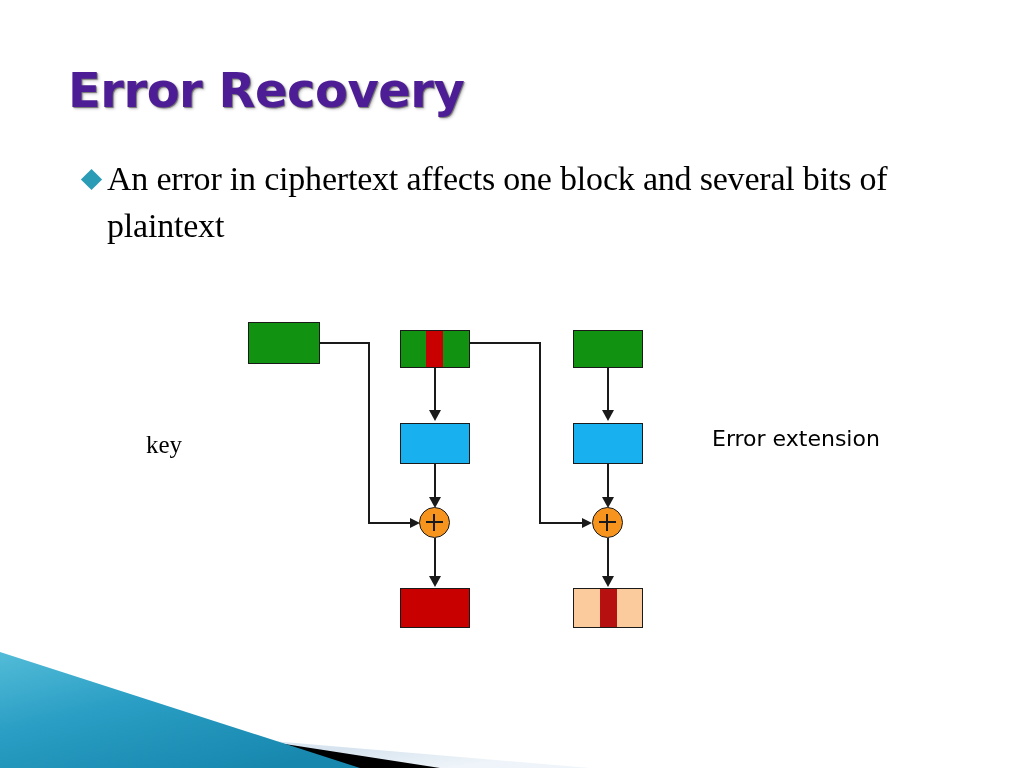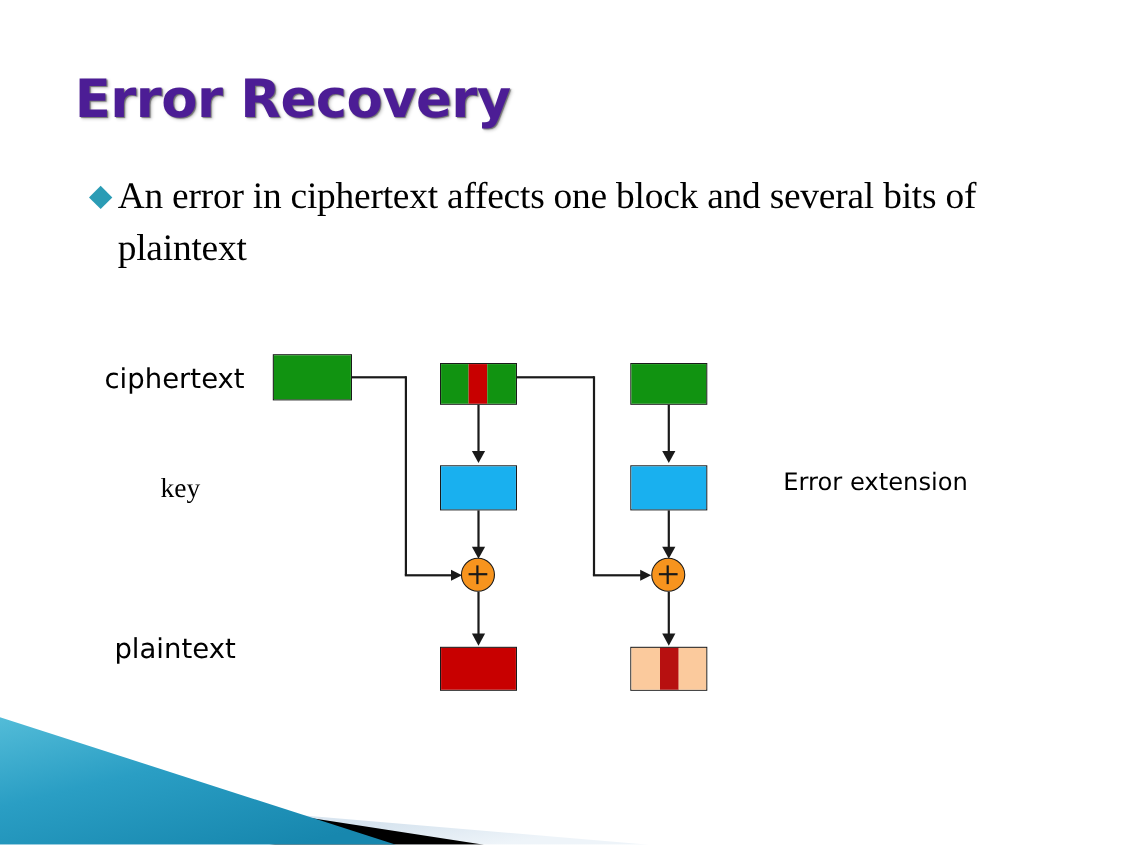--- a/index.html
+++ b/index.html
@@ -166,23 +166,21 @@
 
 <div id="bullet-row">
   <div id="bullet-marker"></div>
   <div id="bullet-text">An error in ciphertext affects one block and several bits of plaintext</div>
 </div>
 
 <div class="side-note" style="left:712px; top:426px;">Error extension</div>
 
 <div id="diagram">
 
-  <div class="diagram-label hit" style="left:95px; top:330px;">ciphertext</div>
   <div class="diagram-label hit" style="left:146px; top:431px;font-family:Liberation Serif, serif;">key</div>
-  <div class="diagram-label hit" style="left:104px; top:575px;">plaintext</div>
 
   <div class="blk hit" style="left:248px; top:322px; width:72px; height:42px;">
     <span class="green" style="width:100%;"></span>
   </div>
 
   <div class="seg h" style="left:320px; top:342px; width:49px;"></div>
   <div class="seg v" style="left:368px; top:342px; height:181px;"></div>
   <div class="seg h" style="left:368px; top:522px; width:45px;"></div>
   <div class="arrowhead right" style="left:410px; top:517.5px;"></div>
 

